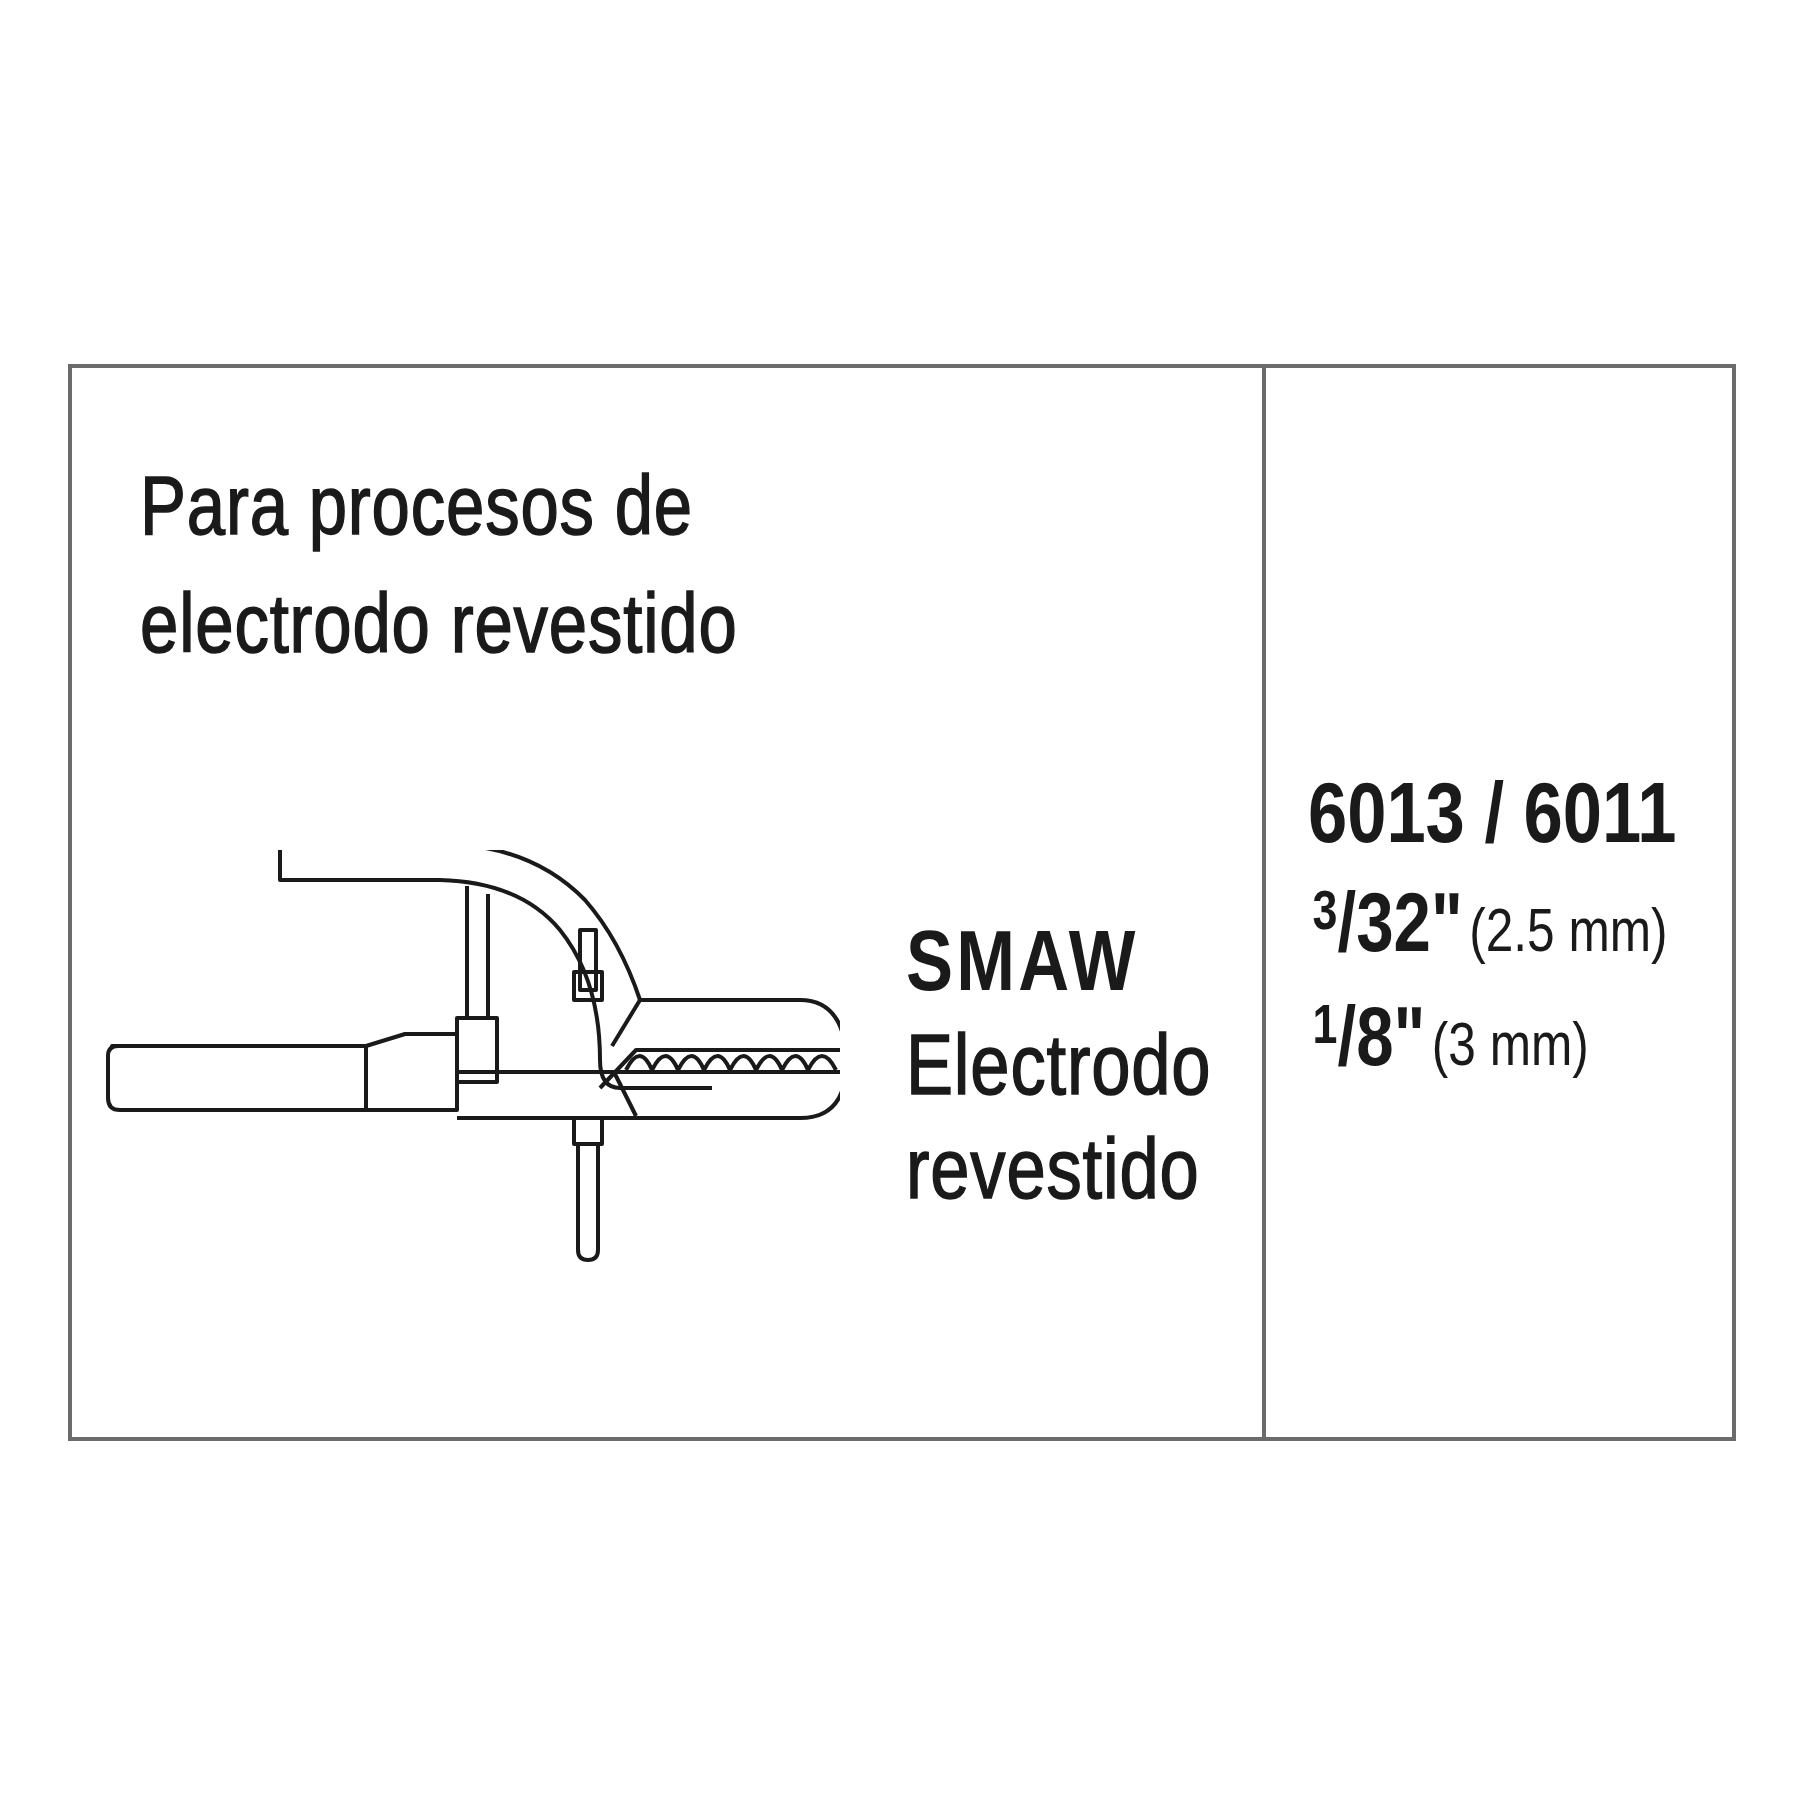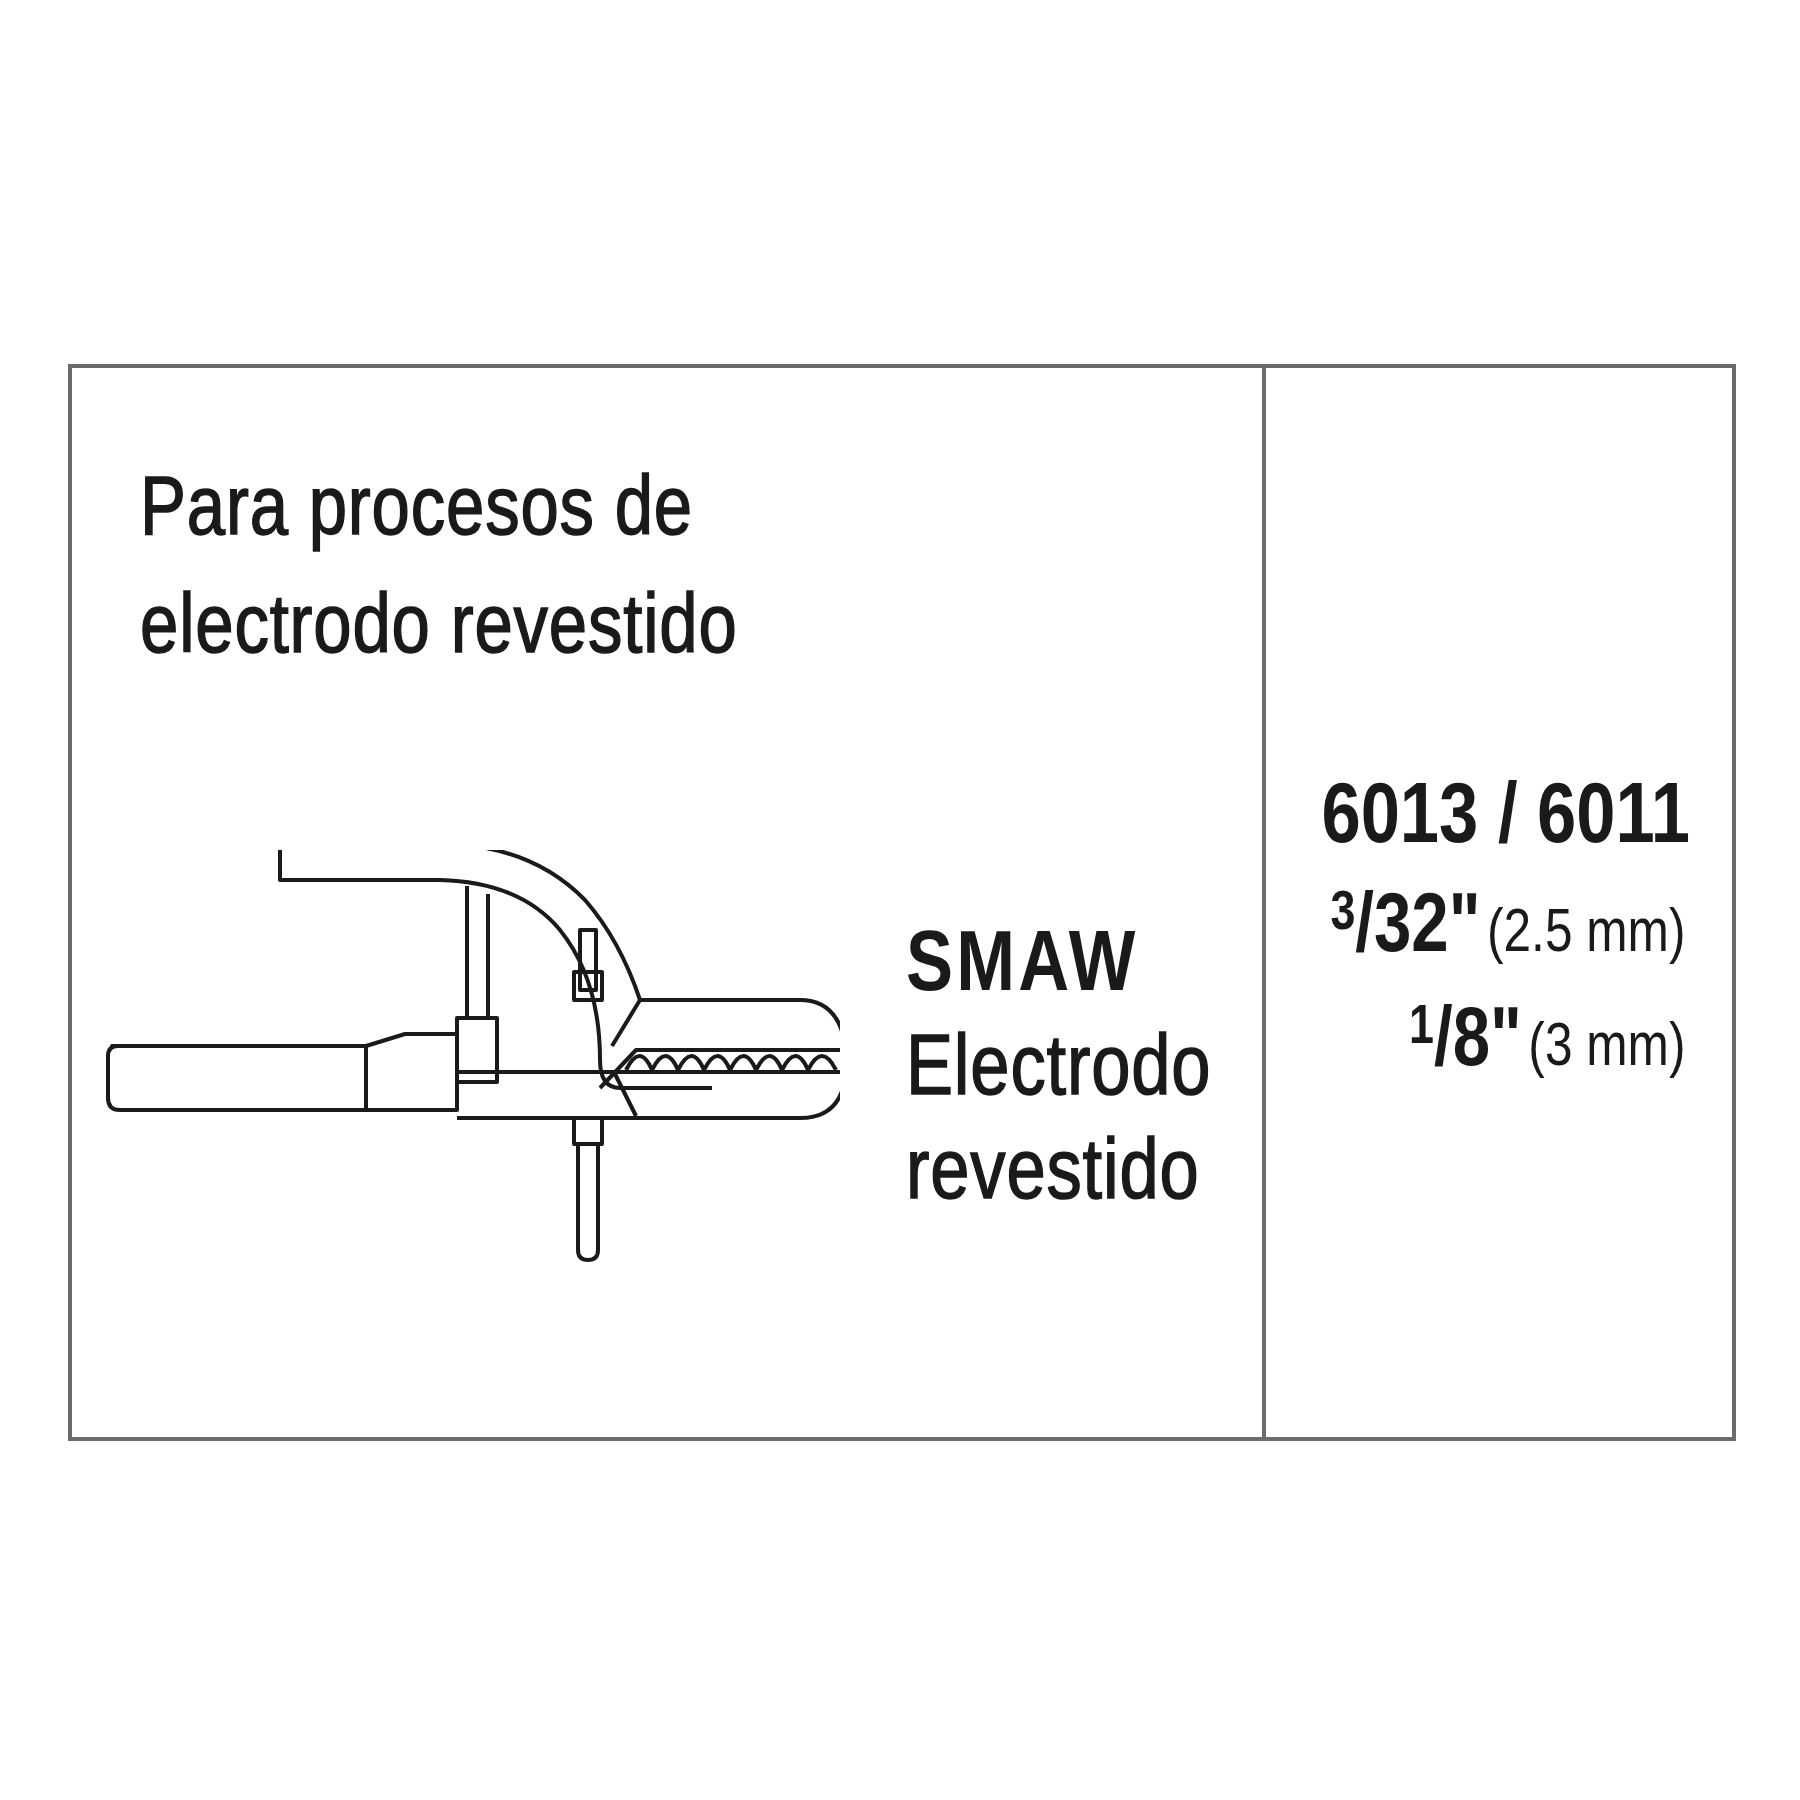--- a/index.html
+++ b/index.html
@@ -72,21 +72,21 @@
     .process .line {
       display: block;
       -webkit-text-stroke: 1.5px #1a1a1a;
       white-space: nowrap;
     }
     .specs {
       position: absolute;
       left: 1266px;
       top: 762px;
       width: 466px;
-      text-align: right;
+      text-align: left;
     }
     .specs .electrodes {
       display: block;
       font-size: 86px;
       font-weight: 700;
       line-height: 100px;
       transform: scaleX(0.82);
       white-space: nowrap;
     }
     .specs .size-row {

